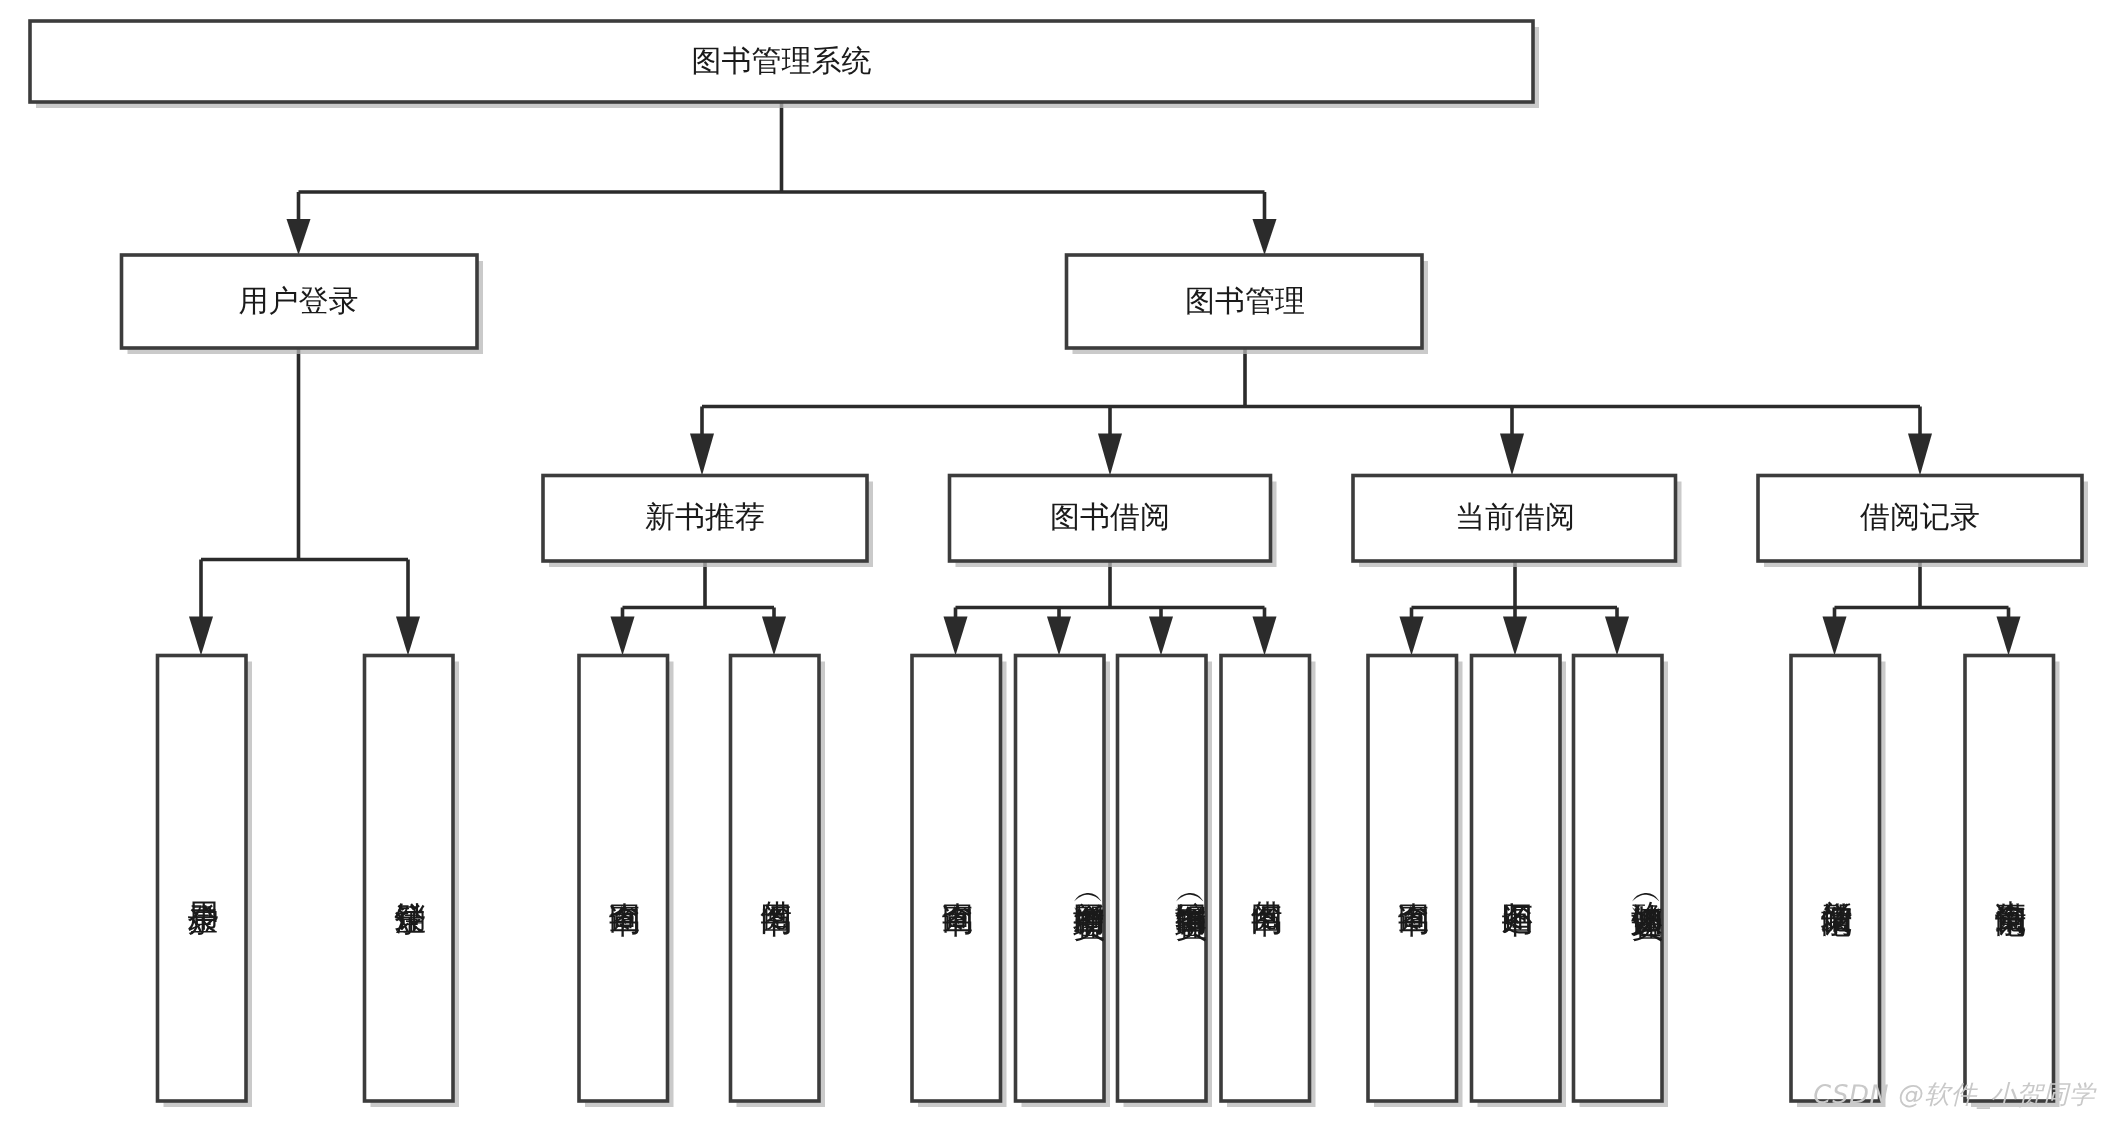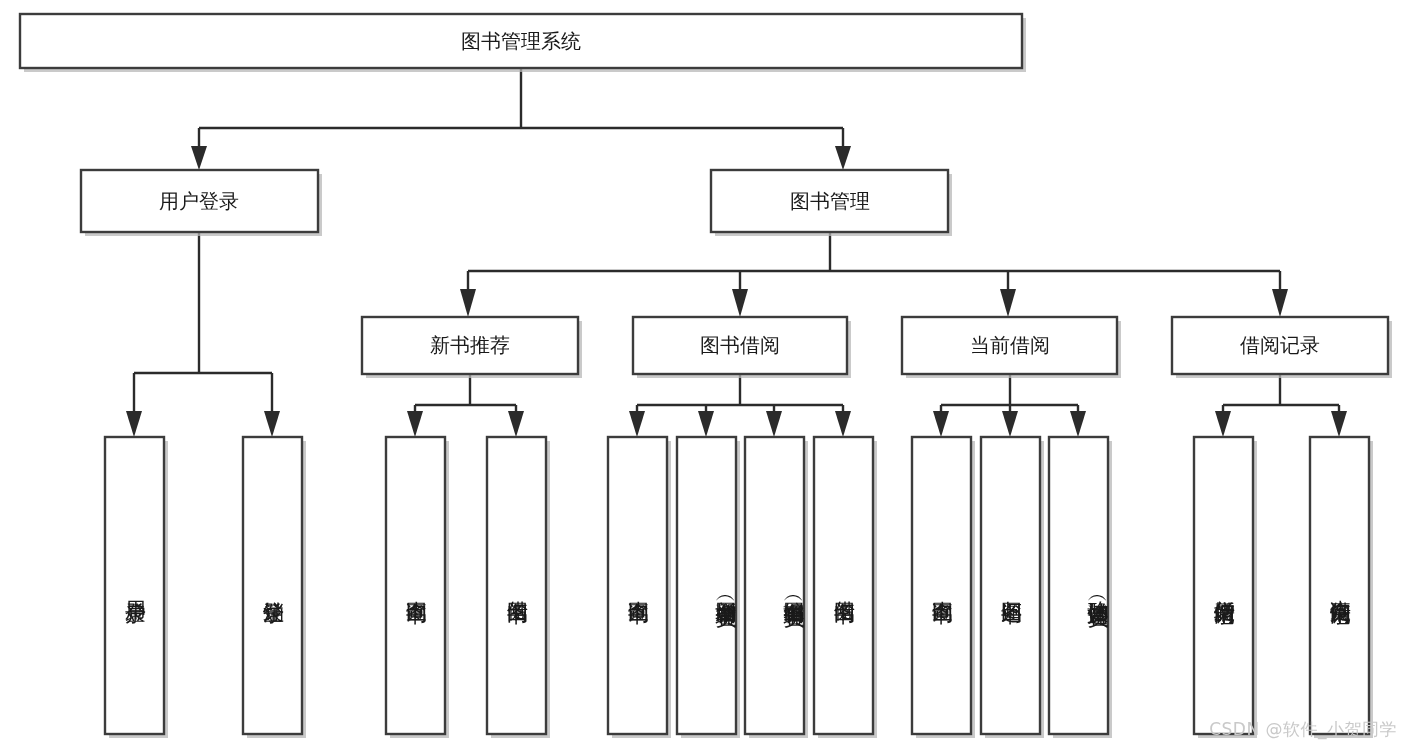--- a/index.html
+++ b/index.html
@@ -71,20 +71,21 @@
   }
   .watermark {
     position: absolute;
     right: 8px;
     bottom: 6px;
     font-family: "DejaVu Sans", "Liberation Sans", sans-serif;
     font-size: 17px;
     color: #c9c9c9;
     letter-spacing: 0.5px;
     white-space: nowrap;
+    font-style: italic;
   }
 </style>
 </head>
 <body>
 
 <div id="diagram-root">
 
   <svg id="tree-svg" viewBox="0 0 1405 747">
 
     <g>

